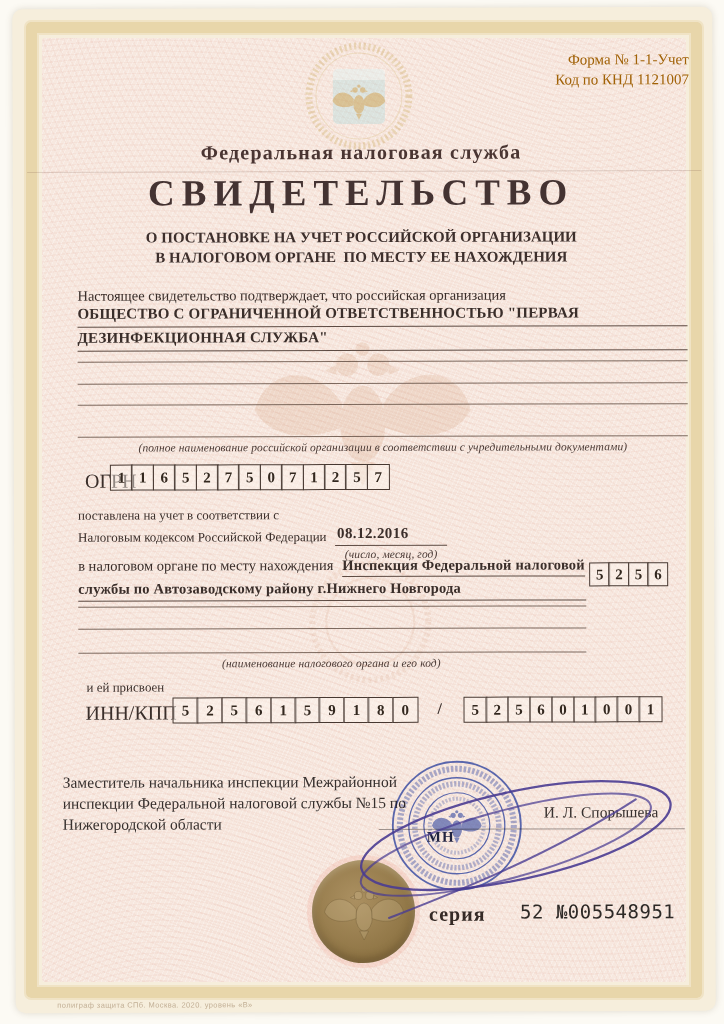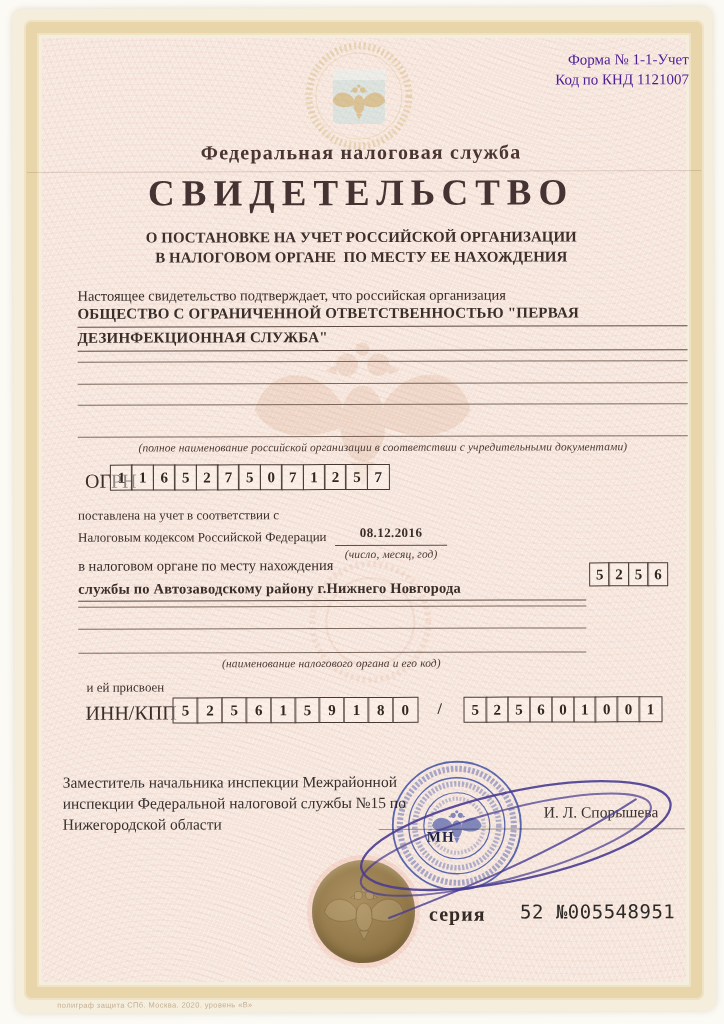--- a/index.html
+++ b/index.html
@@ -15,40 +15,40 @@
          background-image:
            repeating-radial-gradient(circle at 18% 118%, rgba(203,106,85,.055) 0 1.5px, transparent 1.5px 5.5px),
            repeating-radial-gradient(circle at 84% -18%, rgba(203,106,85,.05) 0 1.5px, transparent 1.5px 6.5px),
            repeating-linear-gradient(115deg, rgba(255,255,255,.28) 0 1px, transparent 1px 4px);}
   .layer{position:absolute;inset:0;transform:rotate(-.15deg);}
 
   .abs{position:absolute;}
   .b{font-weight:bold;}
   .pre{white-space:pre-wrap;}
 
-  .form-block{right:34px;top:50px;text-align:right;font-size:15px;line-height:20px;color:#4c1d95;}
+  .form-block{right:34px;top:50px;text-align:right;font-size:15px;line-height:20px;color:#a16207;}
   .agency{left:0;right:0;top:141px;font-size:20px;font-weight:bold;letter-spacing:1.2px;color:#4a3532;text-align:center;}
   .rule1{left:28px;right:22px;top:171px;height:1px;background:rgba(130,95,82,.22);}
   .title{left:0;right:0;top:171px;font-size:37px;font-weight:bold;letter-spacing:7px;color:#443332;text-align:center;}
   .subtitle{left:0;right:0;top:227px;font-size:15px;font-weight:bold;line-height:20px;color:#3d2f2c;text-align:center;}
   .intro{left:78px;top:287px;font-size:14.5px;}
   .field-line{left:78px;right:36px;font-weight:bold;font-size:15px;border-bottom:1.5px solid #5d4b43;height:21px;letter-spacing:.2px;}
   .ruled{left:78px;right:36px;height:0;border-top:1.2px solid rgba(94,74,63,.8);}
   .caption{font-style:italic;font-size:11.5px;color:#4a3a35;text-align:center;letter-spacing:.1px;}
   .lbl{font-size:20px;color:#3a2e2a;}
   .cells{display:flex;}
   .cell{box-sizing:border-box;border:1.6px solid #473831;margin-left:-1.6px;background:rgba(253,247,240,.45);
         display:flex;align-items:center;justify-content:center;font-weight:bold;font-size:15px;color:#33281f;}
   .cells .cell:first-child{margin-left:0;}
   .ogrn-cells .cell{width:23px;height:26px;}
   .code-cells .cell{width:21px;height:24px;}
   .inn-cells .cell{width:26px;height:26px;}
   .kpp-cells .cell{width:23.5px;height:26px;}
   .ptext{font-size:13px;color:#3a2e2a;}
-  .date-val{left:337px;width:108px;top:525px;font-size:13px;font-weight:bold;text-align:center;letter-spacing:.4px;}
+  .date-val{left:337px;width:108px;top:525px;font-size:15px;font-weight:bold;letter-spacing:.4px;}
   .date-rule{left:335px;width:112px;top:545px;height:1px;background:#5d4b43;}
   .auth-row{left:78px;top:557px;display:flex;gap:9px;font-size:14.5px;white-space:nowrap;}
   .bold-ul{font-weight:bold;border-bottom:1.4px solid #5d4b43;padding-bottom:2px;letter-spacing:.2px;}
   .auth2{left:78px;width:508px;top:580px;font-size:14.5px;font-weight:bold;border-bottom:1.4px solid #5d4b43;height:20px;letter-spacing:.2px;}
   .official{left:62px;top:771px;width:345px;font-size:15.5px;line-height:21px;color:#37302e;}
   .name{left:543px;top:804px;font-size:15.5px;color:#37302e;}
   .sig-line{left:378px;top:829px;width:306px;height:1px;background:rgba(70,62,60,.5);}
   .stamp{left:386px;top:756px;width:140px;height:140px;opacity:.85;mix-blend-mode:multiply;}
   .stamp-mn{left:426px;top:829px;font-size:15px;font-weight:bold;color:#1f2240;letter-spacing:1px;}
   .seal{left:311px;top:860px;width:103px;height:103px;border-radius:50%;
@@ -145,20 +145,21 @@
       </div>
 
     <div class="abs ptext" style="left:78px;top:507px">поставлена на учет в соответствии с</div>
     <div class="abs ptext" style="left:78px;top:529px">Налоговым кодексом Российской Федерации</div>
     <div class="abs date-val">08.12.2016</div>
     <div class="abs date-rule"></div>
     <div class="abs caption" style="left:318px;width:146px;top:548px">(число, месяц, год)</div>
 
     <div class="abs auth-row">
       <span>в налоговом органе по месту нахождения</span>
+      <span class="bold-ul">Инспекция Федеральной налоговой</span>
     </div>
     <div class="abs auth2">службы по Автозаводскому району г.Нижнего Новгорода</div>
     <div class="abs cells code-cells" style="left:589px;top:563px">
         <span class="cell">5</span>
         <span class="cell">2</span>
         <span class="cell">5</span>
         <span class="cell">6</span>
       </div>
     <div class="abs ruled" style="top:606px;right:138px"></div>
     <div class="abs ruled" style="top:628px;right:138px"></div>

